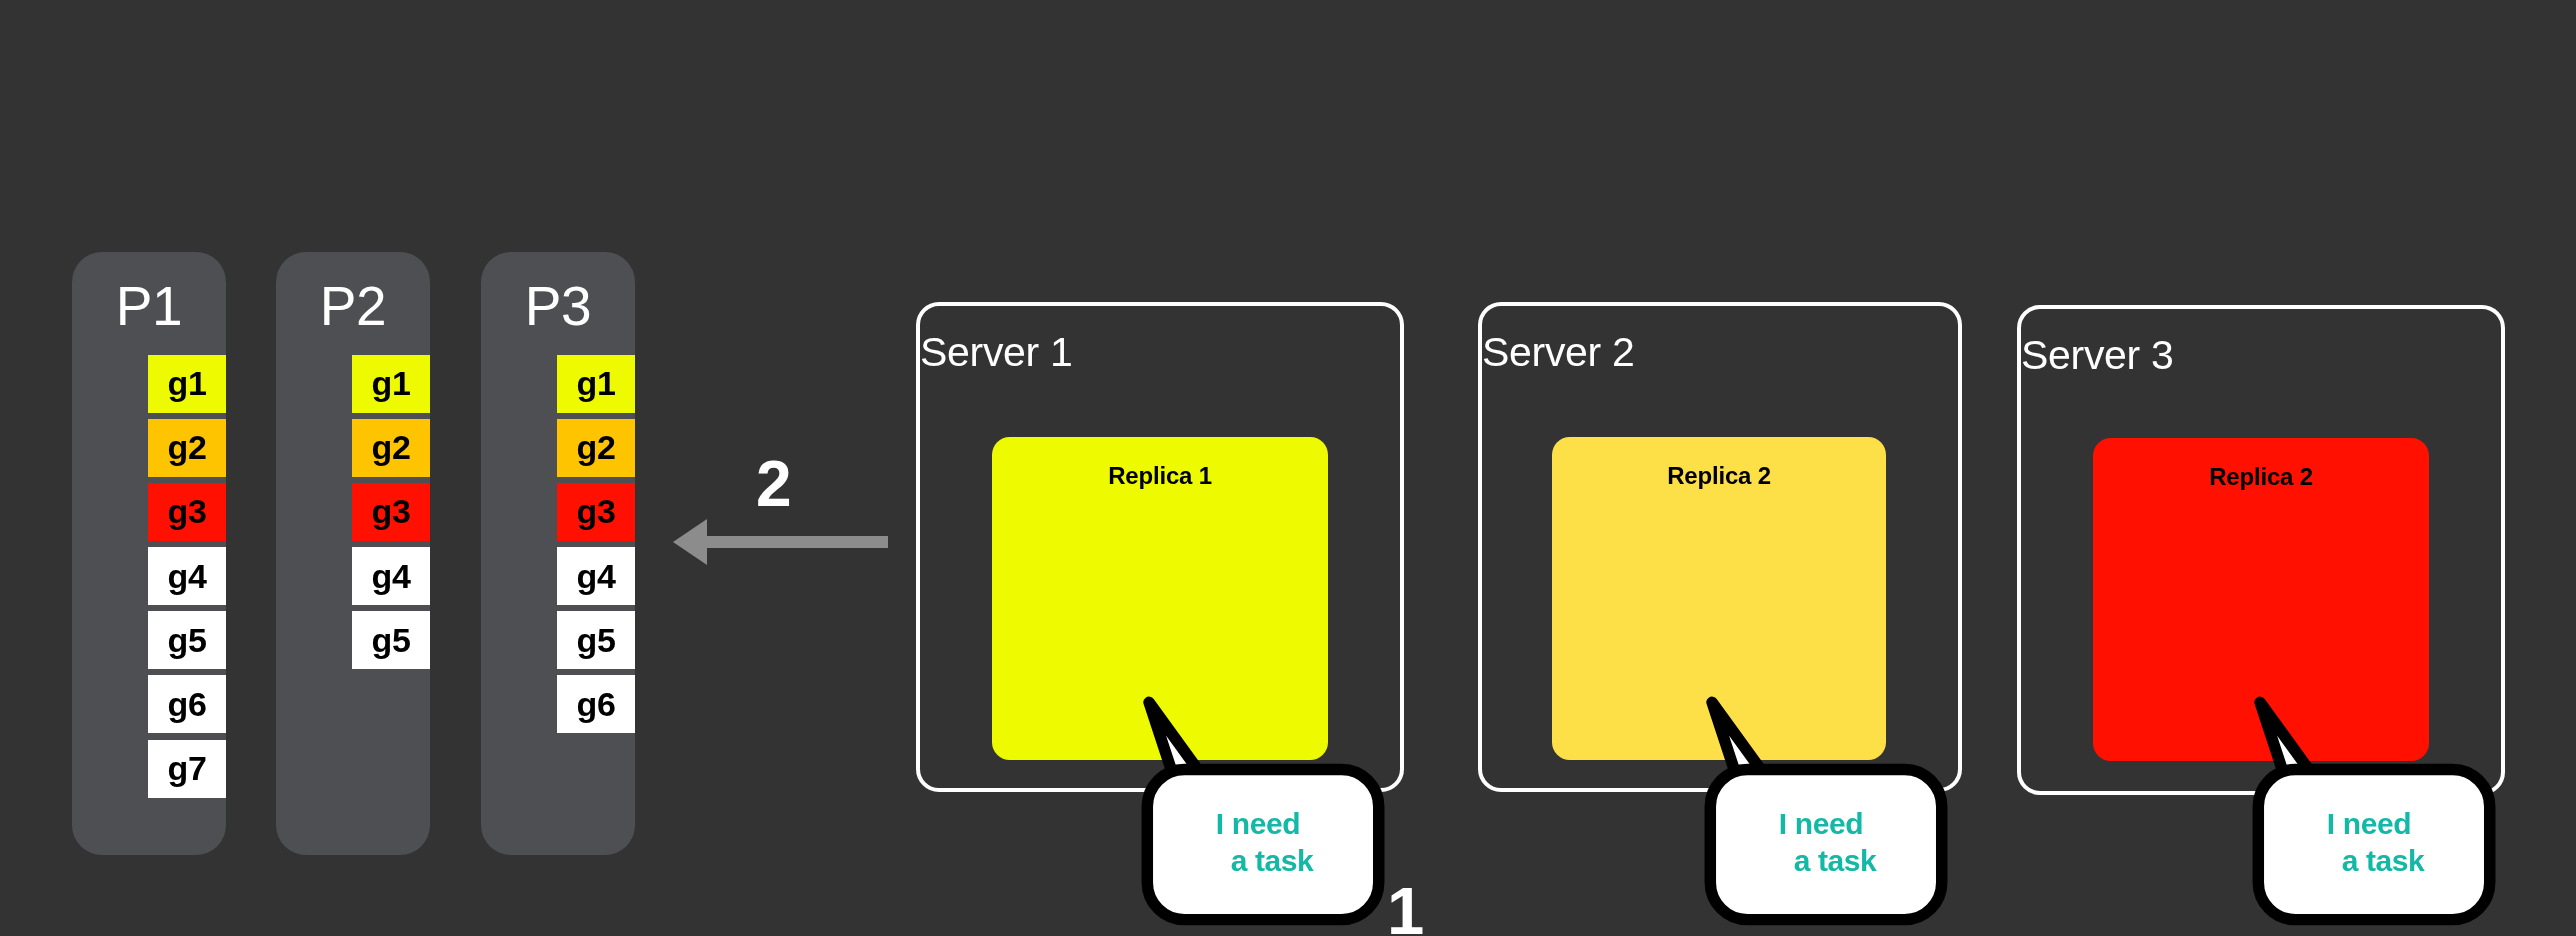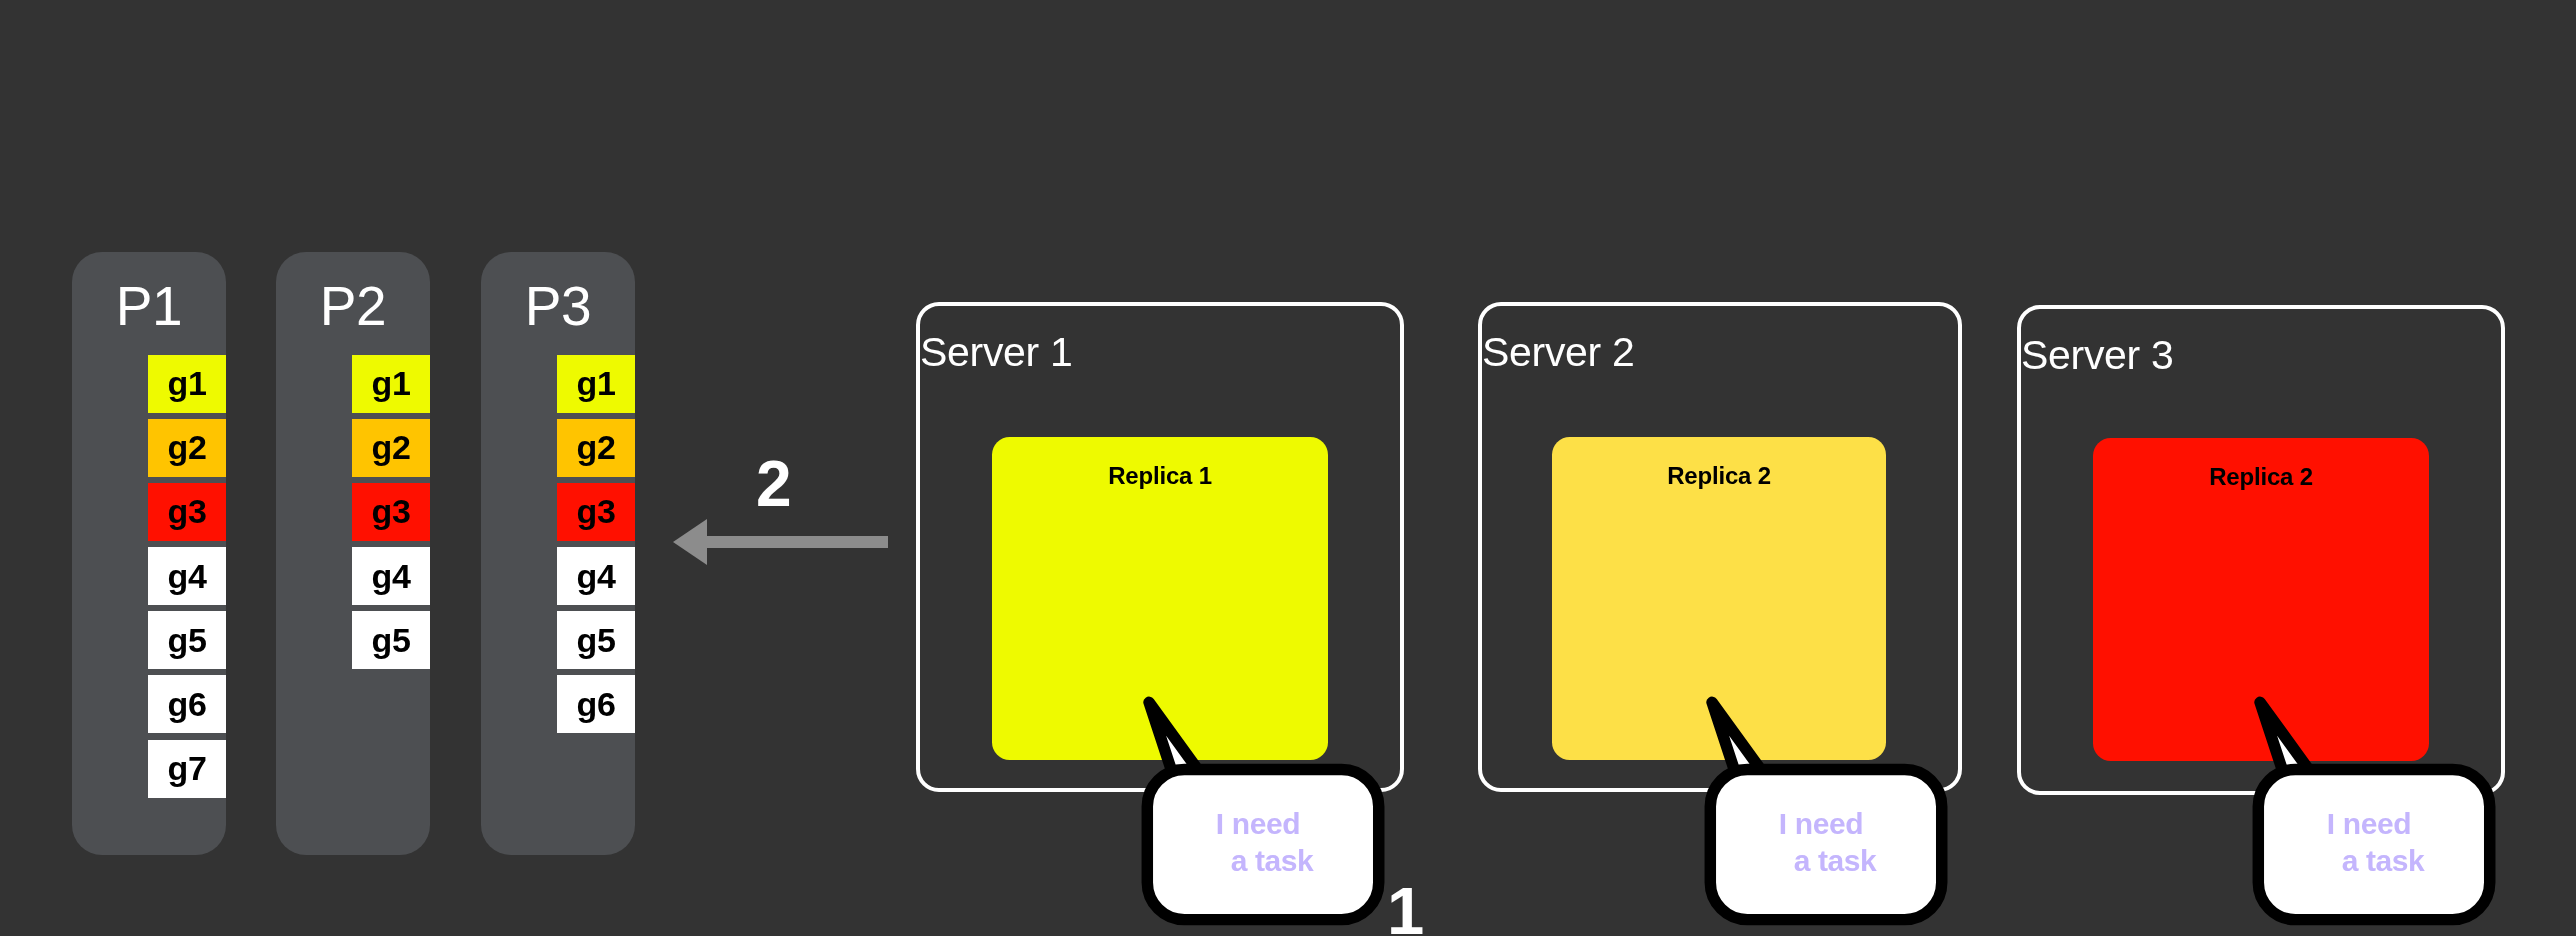--- a/index.html
+++ b/index.html
@@ -133,21 +133,21 @@
     position: absolute;
     width: 0;
     height: 0;
   }
   .bubble svg { display: block; overflow: visible; }
   .bubble-text {
     position: absolute;
     left: 0;
     width: 232px;
     text-align: center;
-    color: #c4b5fd;
+    color: #14b8a6;
     font-size: 30px;
     font-weight: 700;
     line-height: 1.22;
     letter-spacing: -0.4px;
     user-select: none;
     pointer-events: none;
   }
   .bubble-text .l1 { display: block; }
   .bubble-text .l2 { display: block; margin-left: 28px; }
 </style>

